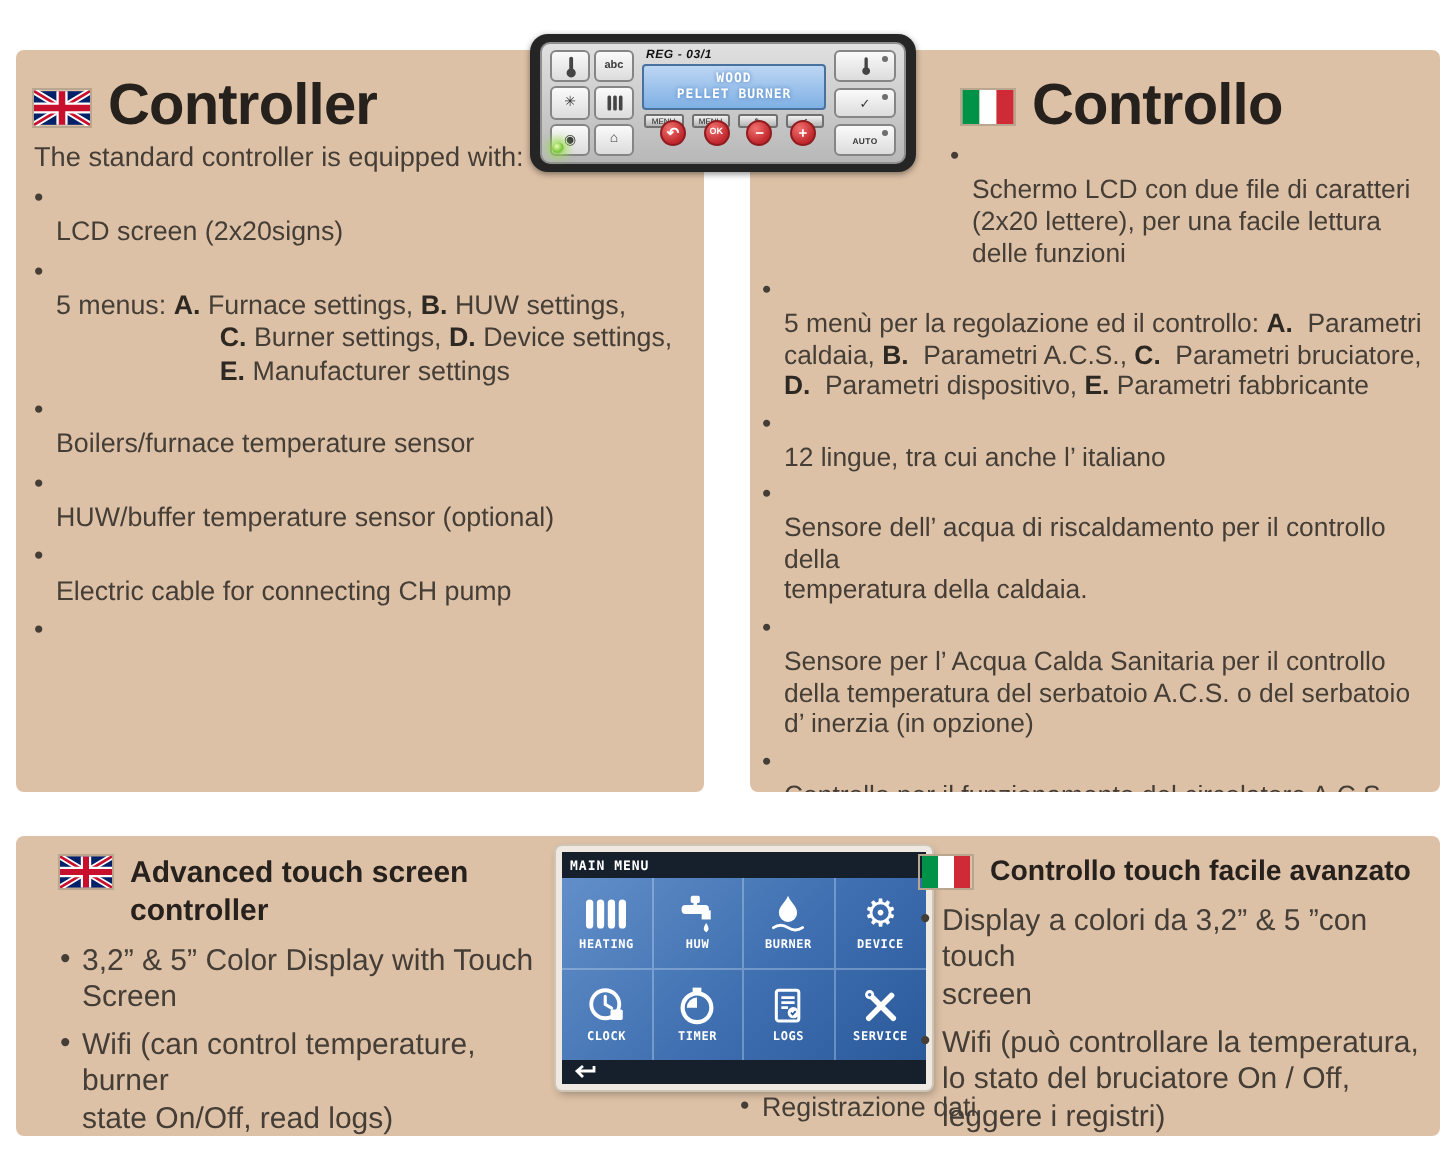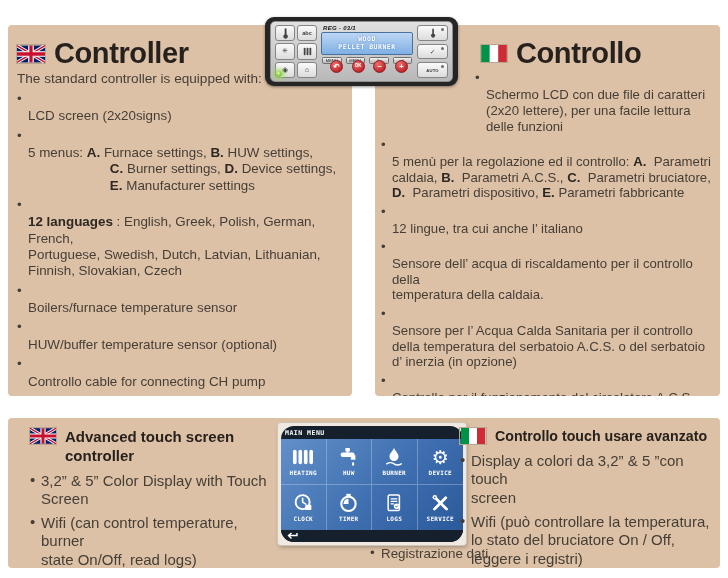--- a/index.html
+++ b/index.html
@@ -59,21 +59,21 @@
   .dev-red.ok{font-size:4.5px;}
   .dev-right{width:31px;display:flex;flex-direction:column;gap:3px;}
   .dev-rkey{flex:1;background:linear-gradient(#fafafa,#dcdcdc);border:1px solid #858585;border-radius:3px;
             position:relative;display:flex;align-items:center;justify-content:center;font-size:6.5px;color:#333;}
   .dev-rkey .auto{font-size:4.2px;font-weight:bold;letter-spacing:.2px;}
   .led-dot{position:absolute;top:2px;right:3px;width:3px;height:3px;border-radius:50%;background:#6e6e6e;}
 
   
   .tablet{position:absolute;left:270px;top:5px;width:188px;height:122px;background:#efe9e1;border-radius:3px;
           padding:3px;box-shadow:0 0 0 1px #cec5b7,1px 2px 4px rgba(0,0,0,.3);}
-  .tscreen{width:100%;height:100%;background:var(--touch-navy);display:flex;flex-direction:column;overflow:hidden;border-radius:13px;}
+  .tscreen{width:100%;height:100%;background:var(--touch-navy);display:flex;flex-direction:column;overflow:hidden;}
   .ts-title{height:13px;display:flex;align-items:center;padding-left:4px;color:#fff;
             font-family:"DejaVu Sans Mono",monospace;font-size:6.5px;font-weight:bold;letter-spacing:.5px;}
   .ts-grid{flex:1;display:grid;grid-template-columns:repeat(4,1fr);grid-template-rows:1fr 1fr;
            background:linear-gradient(135deg,#628fc9 0%,#3f6fb0 55%,#2a5a9a 100%);}
   .ts-cell{display:flex;flex-direction:column;align-items:center;justify-content:center;gap:1px;
            border-right:1px solid rgba(205,225,245,.35);}
   .ts-cell:nth-child(4n){border-right:none;}
   .ts-cell:nth-child(-n+4){border-bottom:1px solid rgba(205,225,245,.35);}
   .ts-icon{height:22px;display:flex;align-items:center;justify-content:center;}
   .ts-icon .glyph{color:#fff;font-size:19px;line-height:20px;font-family:"DejaVu Sans",sans-serif;}
@@ -116,36 +116,31 @@
         <div class="bullet">
           <span>LCD screen (2x20signs)</span>
         </div>
 
         <div class="bullet">
           <span>5 menus: <b>A.</b> Furnace settings, <b>B.</b> HUW settings,
 &nbsp;&nbsp;&nbsp;&nbsp;&nbsp;&nbsp;&nbsp;&nbsp;&nbsp;&nbsp;&nbsp;&nbsp;&nbsp;&nbsp;&nbsp;&nbsp;&nbsp;&nbsp;&nbsp;&nbsp;&nbsp;&nbsp;<b>C.</b> Burner settings, <b>D.</b>  Device settings,
 &nbsp;&nbsp;&nbsp;&nbsp;&nbsp;&nbsp;&nbsp;&nbsp;&nbsp;&nbsp;&nbsp;&nbsp;&nbsp;&nbsp;&nbsp;&nbsp;&nbsp;&nbsp;&nbsp;&nbsp;&nbsp;&nbsp;<b>E.</b> Manufacturer settings</span>
         </div>
 
-        <div class="bullet">
-          <span><b>12 languages</b> : English, Greek, Polish, German, French,
-Portuguese, Swedish, Dutch, Latvian, Lithuanian,
-Finnish, Slovakian, Czech</span>
-        </div>
 
         <div class="bullet">
           <span>Boilers/furnace temperature sensor</span>
         </div>
 
         <div class="bullet">
           <span>HUW/buffer temperature sensor (optional)</span>
         </div>
 
         <div class="bullet">
-          <span>Controllo cable for connecting CH pump</span>
+          <span>Electric cable for connecting CH pump</span>
         </div>
 
         <div class="bullet">
           
         </div>
 
       </div>
   </section>
 
   <section class="panel panel-tr">
@@ -374,21 +369,21 @@
       </div>
     </div>
 
     <div class="col-right">
       <div class="h2row">
         <svg class="flag" width="26" height="16" viewBox="0 0 30 20">
           <rect width="10" height="20" fill="#009246"></rect>
             <rect x="10" width="10" height="20" fill="#ffffff"></rect>
             <rect x="20" width="10" height="20" fill="#ce2b37"></rect>
         </svg>
-        <h2>Controllo touch usare avanzato</h2>
+        <h2>Controllo touch facile avanzato</h2>
       </div>
       <div class="bullets-sm">
         <div class="bullet"><span>Display a colori da 3,2” &amp; 5 ”con touch
 screen</span></div>
         <div class="bullet"><span>Wifi (può controllare la temperatura,
 lo stato del bruciatore On / Off,
 leggere i registri)</span></div>
         <div class="bullet"><span>Timer settimanale</span></div>
       </div>
     </div>

